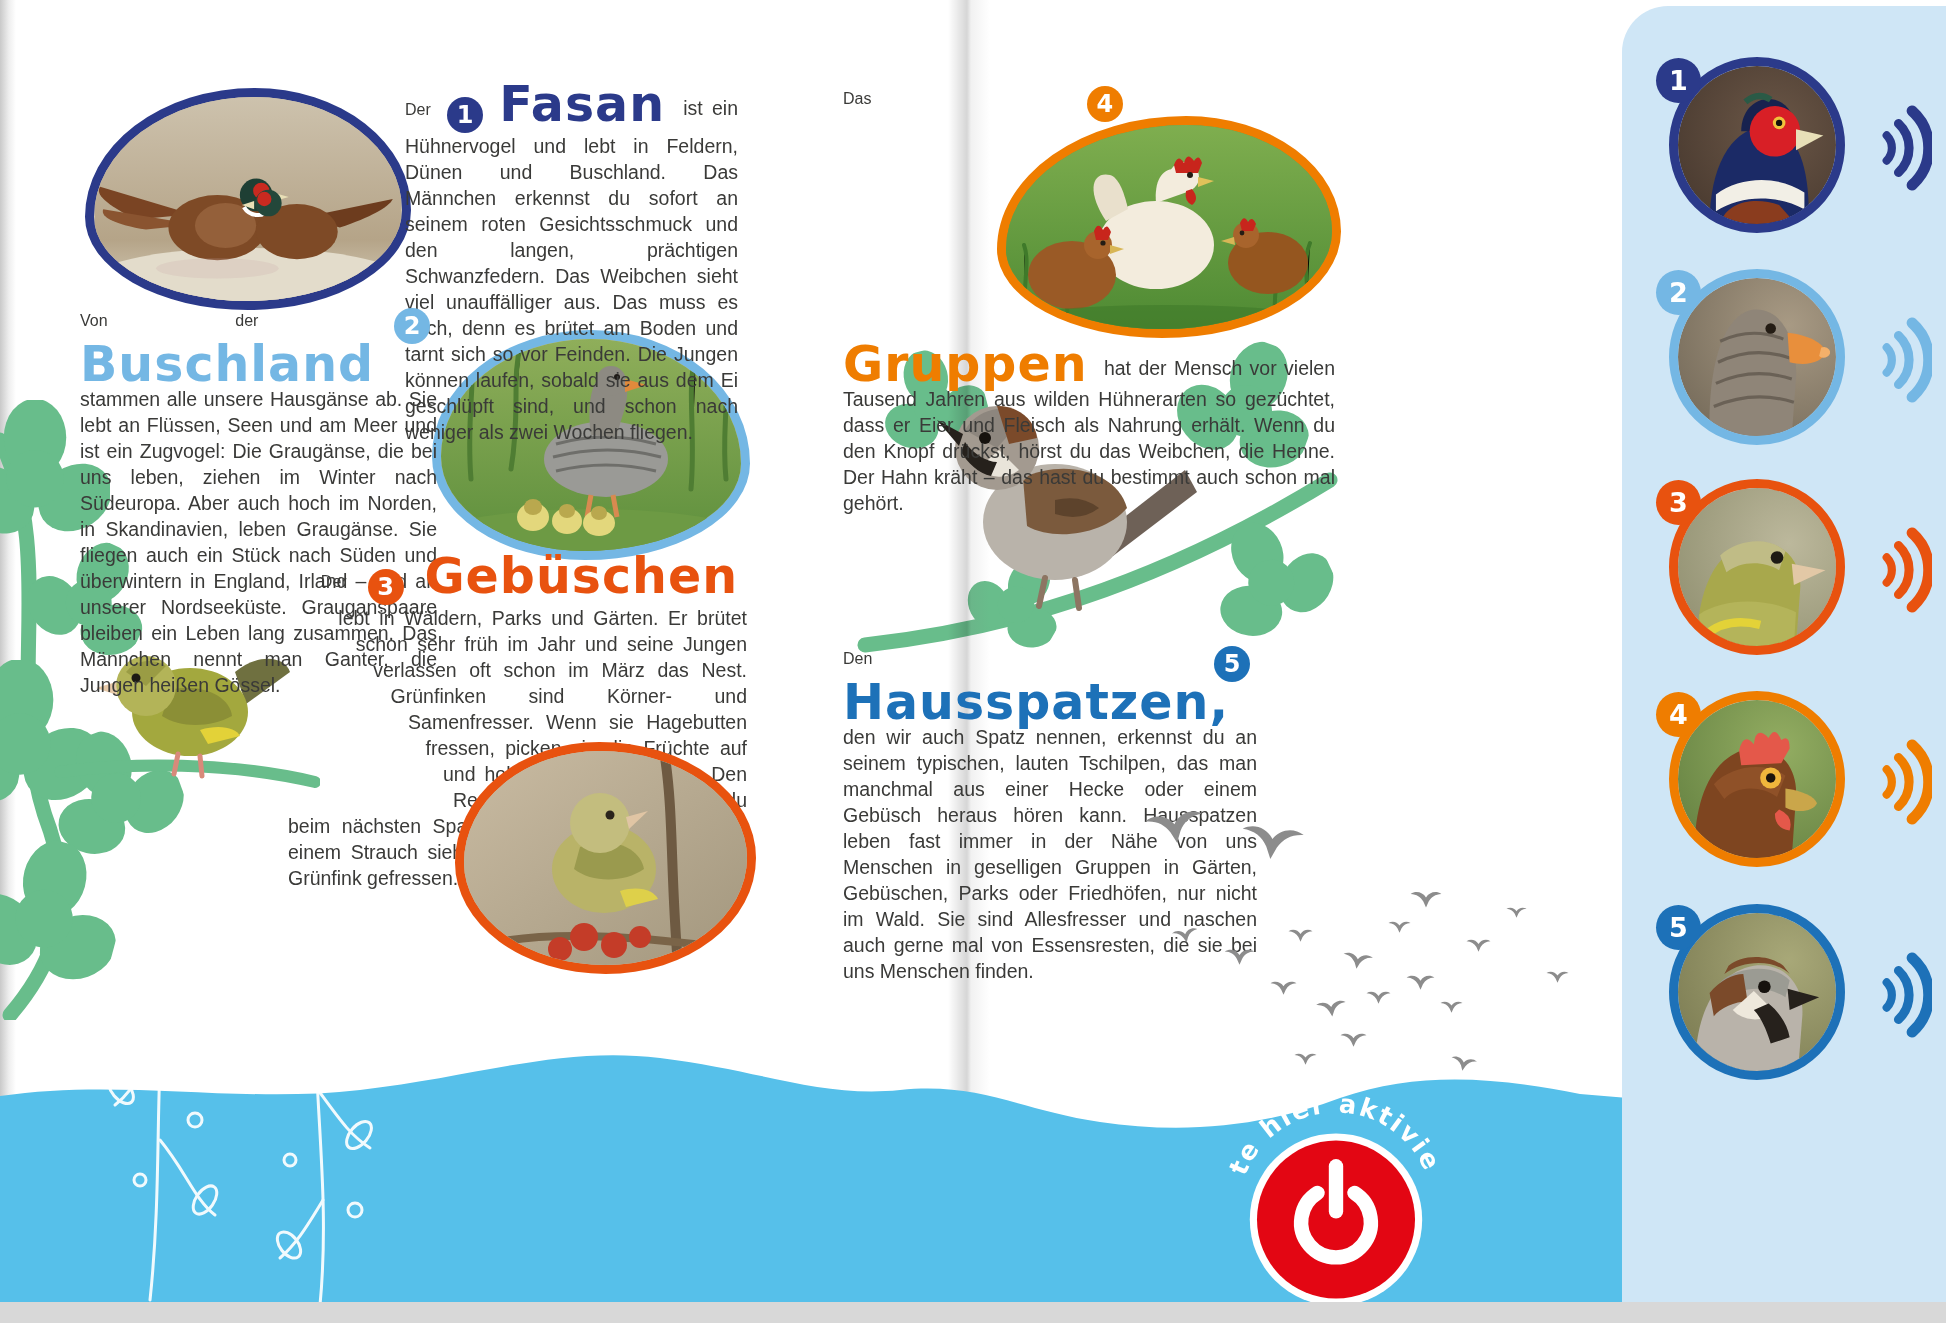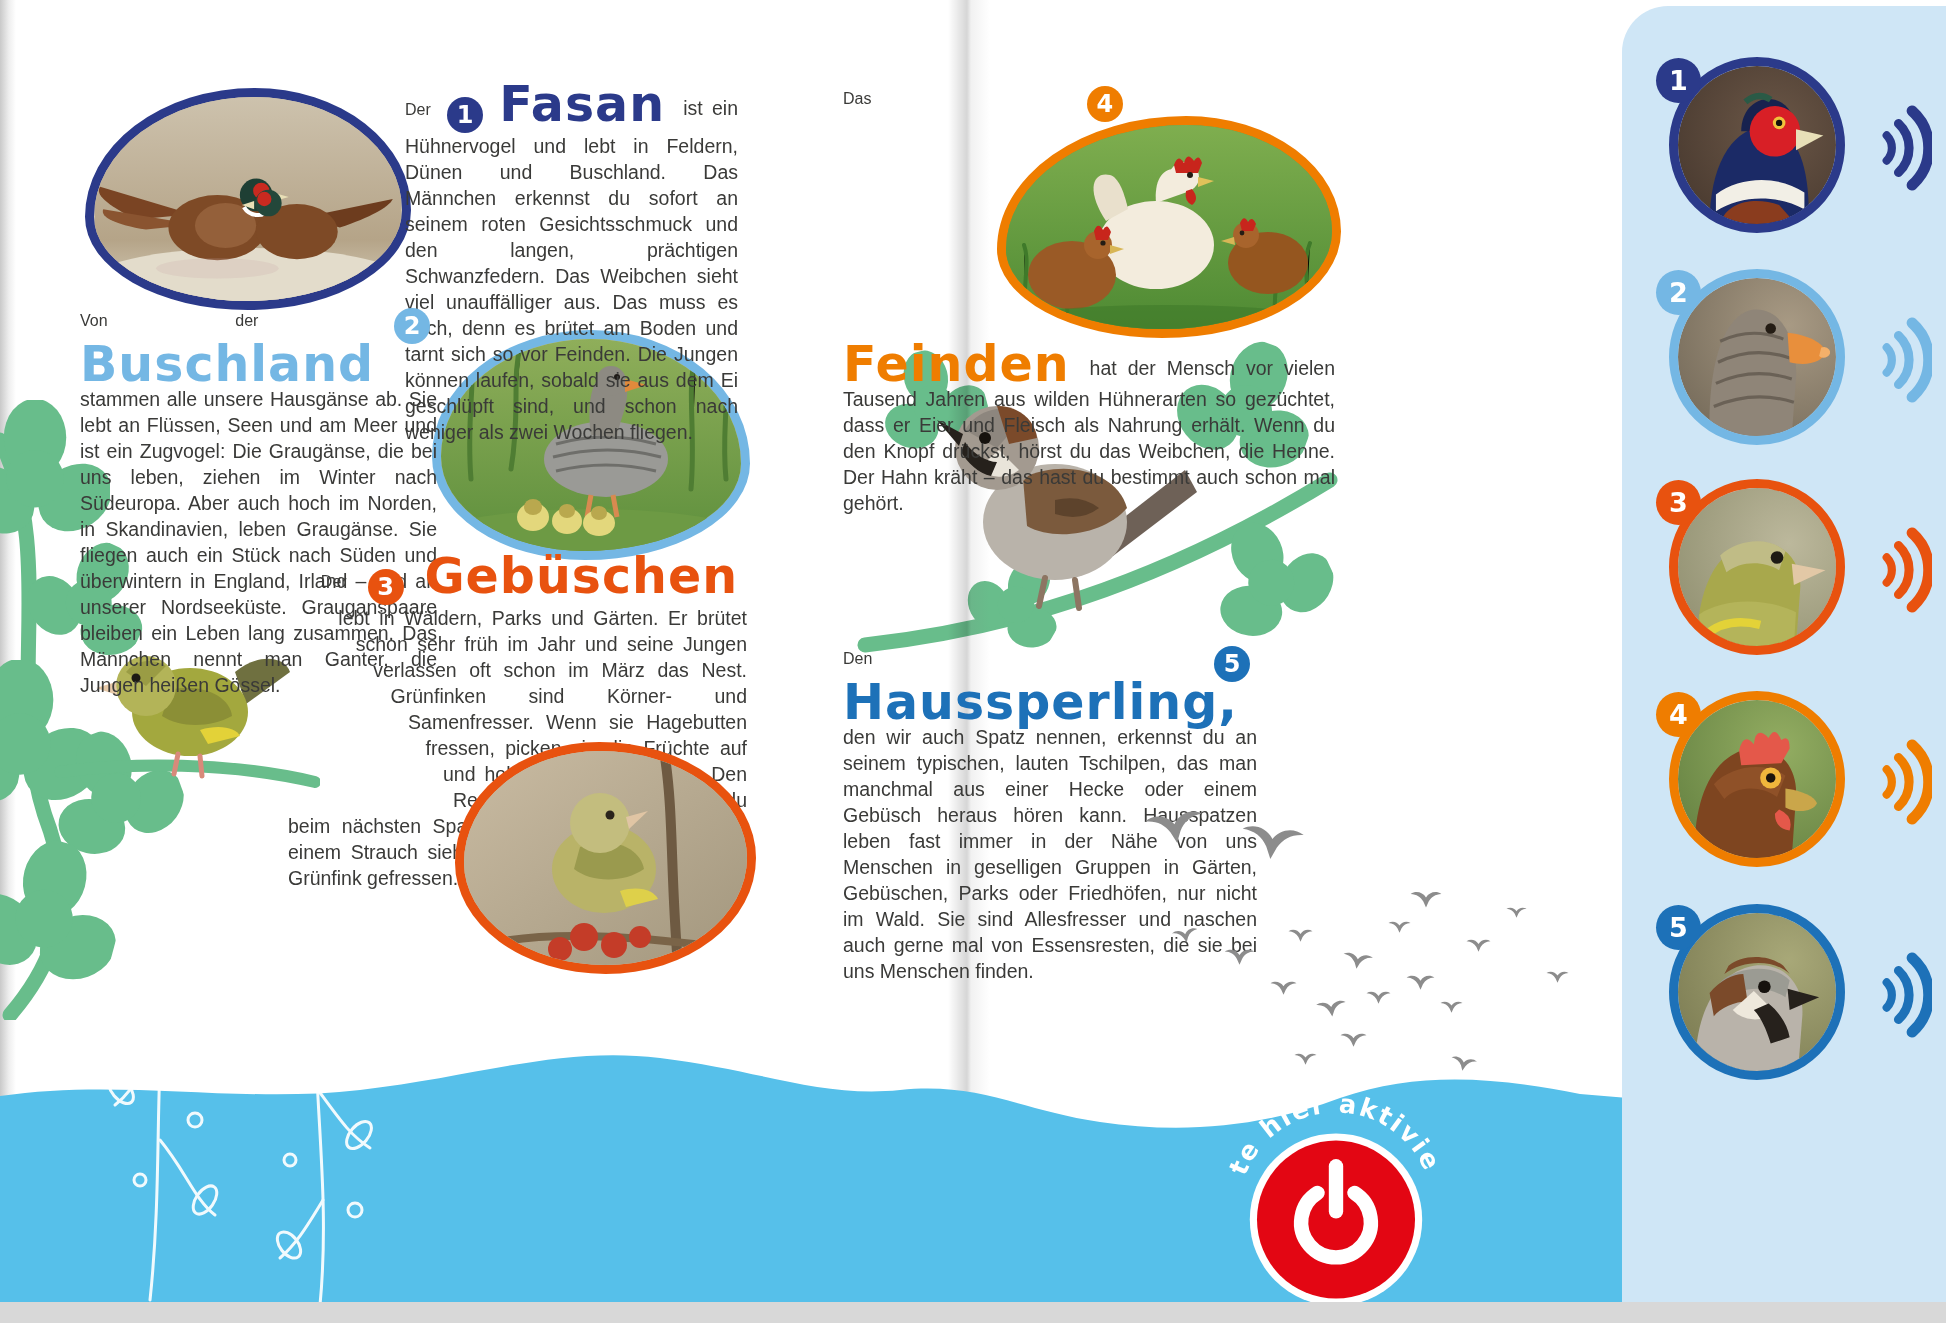--- a/index.html
+++ b/index.html
@@ -296,21 +296,21 @@
           <circle cx="240" cy="110" r="13" fill="#a8642c"></circle>
           <path d="M234 98 q4 -9 8 -1 q4 -7 8 2 l-3 7 -11 0 Z" fill="#c8251c"></path>
           <path d="M228 112 L215 116 L229 120 Z" fill="#d8b656"></path>
           <circle cx="236" cy="108" r="2.4" fill="#241c14"></circle>
         </g>
         <ellipse cx="160" cy="196" rx="160" ry="16" fill="#3f7a2a" opacity=".6"></ellipse>
       </svg>
     </div>
     <span class="lead">Das</span>
     <span class="badge">4</span>
-    <span class="btitle">Feinden</span>
+    <span class="btitle">Gruppen</span>
     <span>hat der Mensch vor vielen Tausend Jahren aus wilden Hühnerarten so gezüchtet, dass er Eier und Fleisch als Nahrung erhält. Wenn du den Knopf drückst, hörst du das Weibchen, die Henne. Der Hahn kräht – das hast du bestimmt auch schon mal gehört.</span>
   </div>
 
   <svg class="deco" style="left:850px;top:340px;" width="500" height="340">
     <path d="M15 305 C150 290 300 250 480 140" stroke="var(--leaf)" stroke-width="15" fill="none" stroke-linecap="round"></path>
     <use href="#leaf3" class="leaffill" x="30" y="10" width="105" height="105" transform="rotate(-15 82 62)"></use>
     <use href="#leaf3" class="leaffill" x="330" y="0" width="135" height="135" transform="rotate(20 397 67)"></use>
     <use href="#leaf3" class="leaffill" x="360" y="180" width="120" height="120" transform="rotate(-25 420 240)"></use>
     <use href="#leaf3" class="leaffill" x="120" y="215" width="95" height="95" transform="rotate(30 167 262)"></use>
   </svg>
@@ -326,21 +326,21 @@
     <path d="M44 118 a30 30 0 0 0 40 2 L64 100 Z" fill="#e9e4da"></path>
     <path d="M30 92 C38 104 52 112 62 112 L56 126 C44 124 32 112 26 102 Z" fill="#26211c"></path>
     <circle cx="50" cy="88" r="6" fill="#16120e"></circle>
     <path d="M28 84 L2 70 L24 96 Z" fill="#26211c"></path>
     <path d="M110 228 l-6 28 M140 230 l4 28" stroke="#8d7562" stroke-width="6" stroke-linecap="round"></path>
   </svg>
 
   <div class="sec sec5" style="left:843px;top:644px;width:414px;">
     <span class="lead">Den</span>
     <span class="badge">5</span>
-    <span class="btitle">Haussperling,</span>
+    <span class="btitle">Hausspatzen,</span>
     <span>den wir auch Spatz nennen, erkennst du an seinem typischen, lauten Tschilpen, das man manchmal aus einer Hecke oder einem Gebüsch heraus hören kann. Hausspatzen leben fast immer in der Nähe von uns Menschen in geselligen Gruppen in Gärten, Gebüschen, Parks oder Friedhöfen, nur nicht im Wald. Sie sind Allesfresser und naschen auch gerne mal von Essensresten, die sie bei uns Menschen finden.</span>
   </div>
 
   <svg class="flock" viewBox="0 0 520 310">
     <use href="#fbird" x="25" y="20" width="60" height="36" transform="rotate(-8 55 38)"></use>
     <use href="#fbird" x="120" y="34" width="64" height="38" transform="rotate(6 152 53)"></use>
     <use href="#fbird" x="290" y="100" width="32" height="19"></use>
     <use href="#fbird" x="52" y="138" width="27" height="16" transform="rotate(-10 65 146)"></use>
     <use href="#fbird" x="104" y="158" width="31" height="18"></use>
     <use href="#fbird" x="168" y="138" width="25" height="15"></use>

